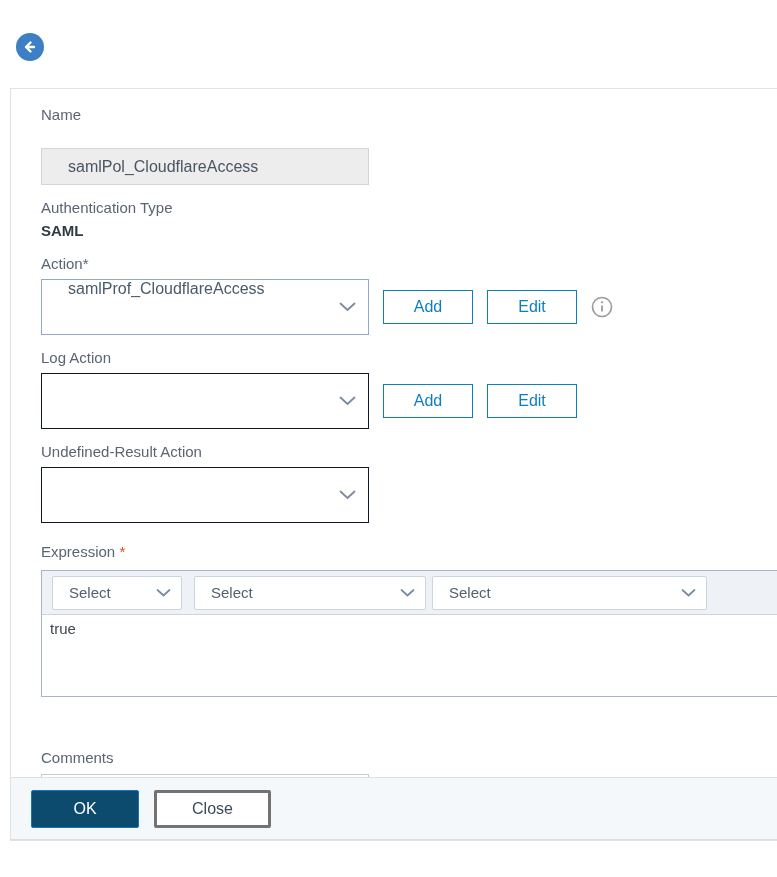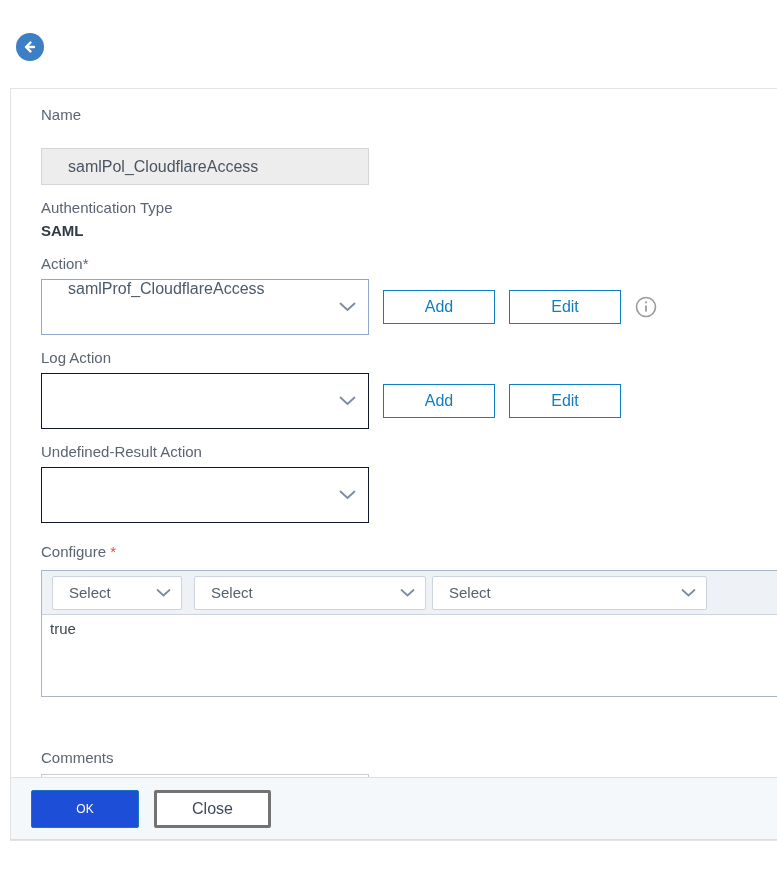--- a/index.html
+++ b/index.html
@@ -31,21 +31,21 @@
   .row { display:flex; align-items:center; margin-top:6px; }
 
   
   .select { position:relative; width:328px; height:56px; background:#fff;
     border:1px solid #0f172a; display:flex; align-items:flex-start; cursor:pointer; }
   .select.accent { border-color:#91a7cf; }
   .select .val { font-size:16px; color:#4a5a6a; padding-left:26px;
     white-space:nowrap; overflow:hidden; }
   .select .chev { position:absolute; right:12px; top:50%; transform:translateY(-50%); display:flex; }
 
-  .btn-line { width:112px; height:34px; background:#fff; border:1px solid #0d7ec6;
+  .btn-line { width:90px; height:34px; background:#fff; border:1px solid #0d7ec6;
     color:#0d7ec6; font-size:16px; font-family:"Liberation Sans",sans-serif; cursor:pointer; }
   .gap14 { margin-left:14px; } .gap5 { margin-left:14px; }
 
   .info-icon { margin-left:14px; display:flex; align-items:center; }
 
   .mt14 { margin-top:14px; } .mt16 { margin-top:15px; } .mt20 { margin-top:20px; }
 
   
   .expr-box { margin-top:9px; width:1240px; border:1px solid #a9b4c4; background:#fff; }
   .expr-toolbar { height:44px; background:#eef1f6; border-bottom:1px solid #ccd4e0;
@@ -60,22 +60,22 @@
 
   .comments-label { margin-top:52px; }
   .comments-area { display:block; margin-top:7px; width:328px; height:60px;
     border:1px solid #c9cbce; resize:none; outline:none;
     font-family:"Liberation Sans",sans-serif; font-size:15px; color:#3f4750; padding:5px 8px; }
 
   
   .footer { position:absolute; left:0; bottom:0; width:100%; height:63px;
     background:#f5f8fa; border-top:1px solid #dbe0e5; border-bottom:1px solid #d9dee3;
     display:flex; align-items:center; padding-left:20px; }
-  .btn-ok { width:108px; height:38px; background:#1d4ed8; border:1px solid #1476bd;
-    color:#ffffff; font-size:12px; font-family:"Liberation Sans",sans-serif;
+  .btn-ok { width:108px; height:38px; background:#0c4a6e; border:1px solid #1476bd;
+    color:#ffffff; font-size:16px; font-family:"Liberation Sans",sans-serif;
     border-radius:2px; cursor:pointer; }
   .btn-close { width:117px; height:38px; background:#ffffff; border:3px solid #737373;
     color:#3a4a5c; font-size:16px; font-family:Liberation Sans, sans-serif;
     border-radius:2px; margin-left:15px; cursor:pointer; }
 </style>
 </head>
 <body>
 
 <div class="header">
   <button class="back-btn">
@@ -137,21 +137,21 @@
         <span class="val"></span>
         <span class="chev">
           <svg width="17" height="10" viewBox="0 0 17 10">
               <polyline points="1.5,1.5 8.5,8 15.5,1.5" stroke="#7a8aa0" stroke-width="1.8" fill="none" stroke-linecap="round"></polyline>
             </svg>
         </span>
       </div>
     </div>
 
     <div class="field-label mt20">
-      <span>Configure</span>
+      <span>Expression</span>
       <span class="req-red">*</span>
     </div>
 
     <div class="expr-box">
       <div class="expr-toolbar">
         <div class="mini-select ms1">
           <span class="val">Select</span>
           <span class="chev">
             <svg width="15" height="9" viewBox="0 0 15 9">
                 <polyline points="1.5,1.5 7.5,7 13.5,1.5" stroke="#7a8aa0" stroke-width="1.7" fill="none" stroke-linecap="round"></polyline>

